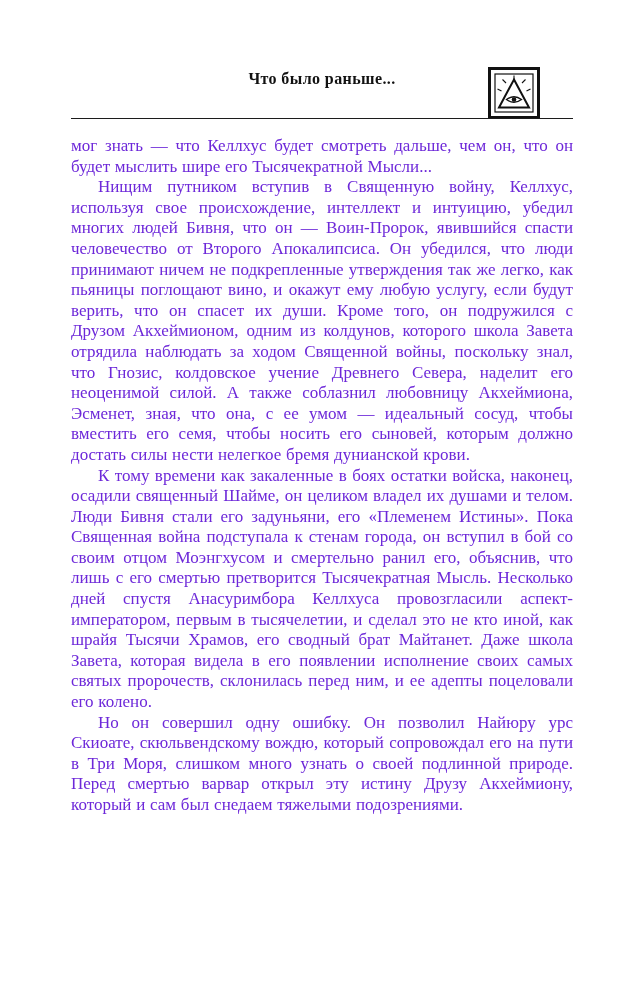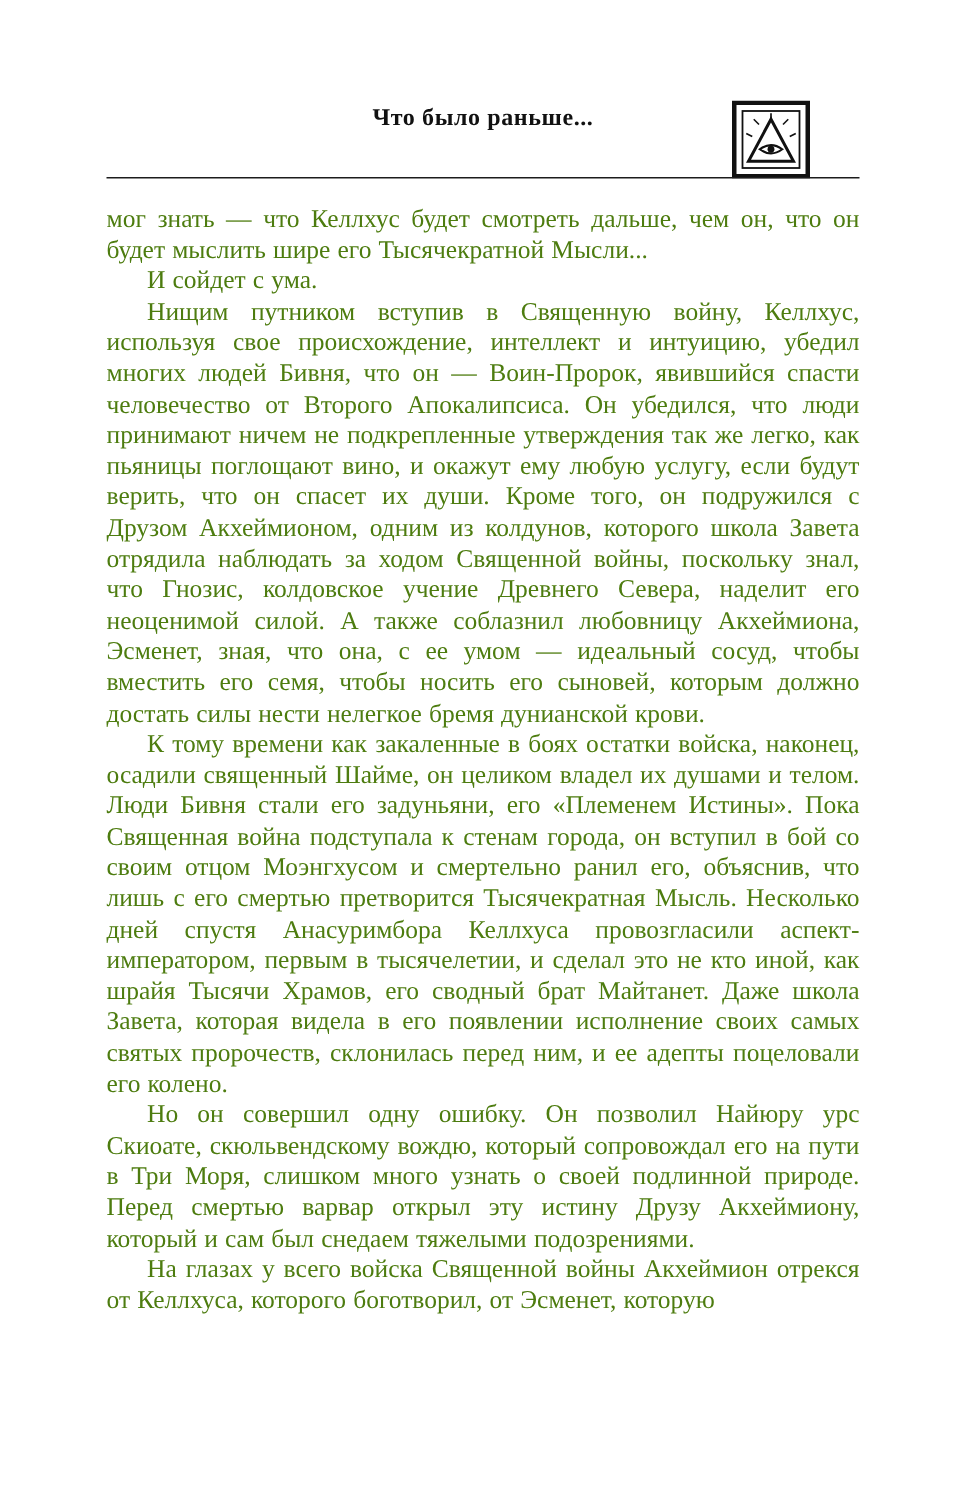--- a/index.html
+++ b/index.html
@@ -49,21 +49,21 @@
     background: #ffffff;
   }
   .page-body {
     position: absolute;
     top: 121px;
     left: 63px;
     right: 63px;
     text-align: justify;
     font-size: 17px;
     line-height: 20.6px;
-    color: #4d7c0f;
+    color: #6d28d9;
   }
   .page-body p {
     margin: 0;
     padding: 0;
     text-indent: 27px;
     word-spacing: 0.5px;
   }
   .page-body p.continuation {
     text-indent: 0;
   }
@@ -103,21 +103,19 @@
         <path d="M 18.5 32.5 Q 26 27 33.5 32.5 Q 26 38 18.5 32.5 Z" fill="none" stroke="#111111" stroke-width="1.4"></path>
         <circle cx="26" cy="32.5" r="2.3" fill="#111111"></circle>
       </svg>
     </div>
 
     <div class="header-rule"></div>
   </header>
 
   <main class="page-body" id="paragraphs">
       <p class="continuation">мог знать — что Келлхус будет смотреть дальше, чем он, что он будет мыслить шире его Тысячекратной Мысли...</p>
-      <p>И сойдет с ума.</p>
       <p>Нищим путником вступив в Священную войну, Келлхус, используя свое происхождение, интеллект и интуицию, убедил многих людей Бивня, что он — Воин-Пророк, явившийся спасти человечество от Второго Апокалипсиса. Он убедился, что люди принимают ничем не подкрепленные утверждения так же легко, как пьяницы поглощают вино, и окажут ему любую услугу, если будут верить, что он спасет их души. Кроме того, он подружился с Друзом Акхеймионом, одним из колдунов, которого школа Завета отрядила наблюдать за ходом Священной войны, поскольку знал, что Гнозис, колдовское учение Древнего Севера, наделит его неоценимой силой. А также соблазнил любовницу Акхеймиона, Эсменет, зная, что она, с ее умом — идеальный сосуд, чтобы вместить его семя, чтобы носить его сыновей, которым должно достать силы нести нелегкое бремя дунианской крови.</p>
       <p>К тому времени как закаленные в боях остатки войска, наконец, осадили священный Шайме, он целиком владел их душами и телом. Люди Бивня стали его задуньяни, его «Племенем Истины». Пока Священная война подступала к стенам города, он вступил в бой со своим отцом Моэнгхусом и смертельно ранил его, объяснив, что лишь с его смертью претворится Тысячекратная Мысль. Несколько дней спустя Анасуримбора Келлхуса провозгласили аспект-императором, первым в тысячелетии, и сделал это не кто иной, как шрайя Тысячи Храмов, его сводный брат Майтанет. Даже школа Завета, которая видела в его появлении исполнение своих самых святых пророчеств, склонилась перед ним, и ее адепты поцеловали его колено.</p>
       <p>Но он совершил одну ошибку. Он позволил Найюру урс Скиоате, скюльвендскому вождю, который сопровождал его на пути в Три Моря, слишком много узнать о своей подлинной природе. Перед смертью варвар открыл эту истину Друзу Акхеймиону, который и сам был снедаем тяжелыми подозрениями.</p>
-      <p>На глазах у всего войска Священной войны Акхеймион отрекся от Келлхуса, которого боготворил, от Эсменет, которую</p>
     </main>
 
 
 </div>
 
 </body></html>

